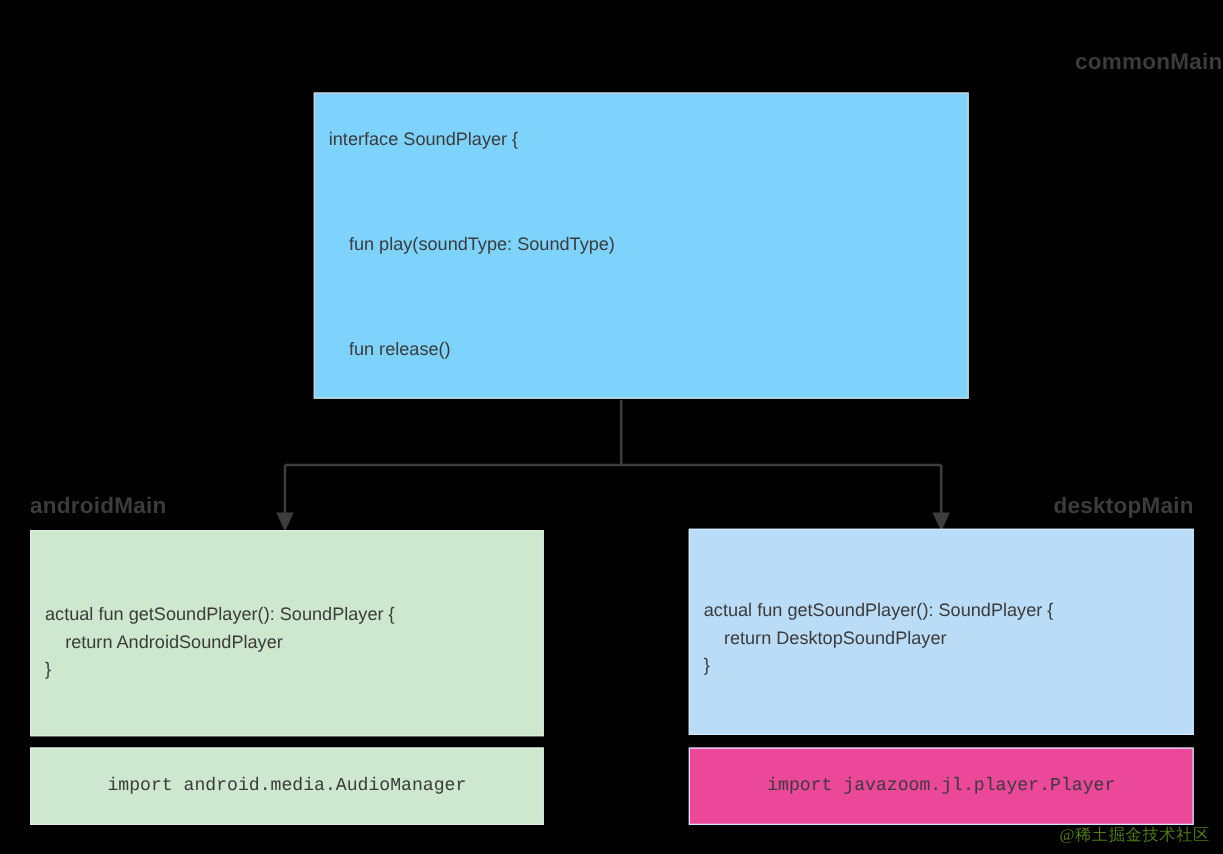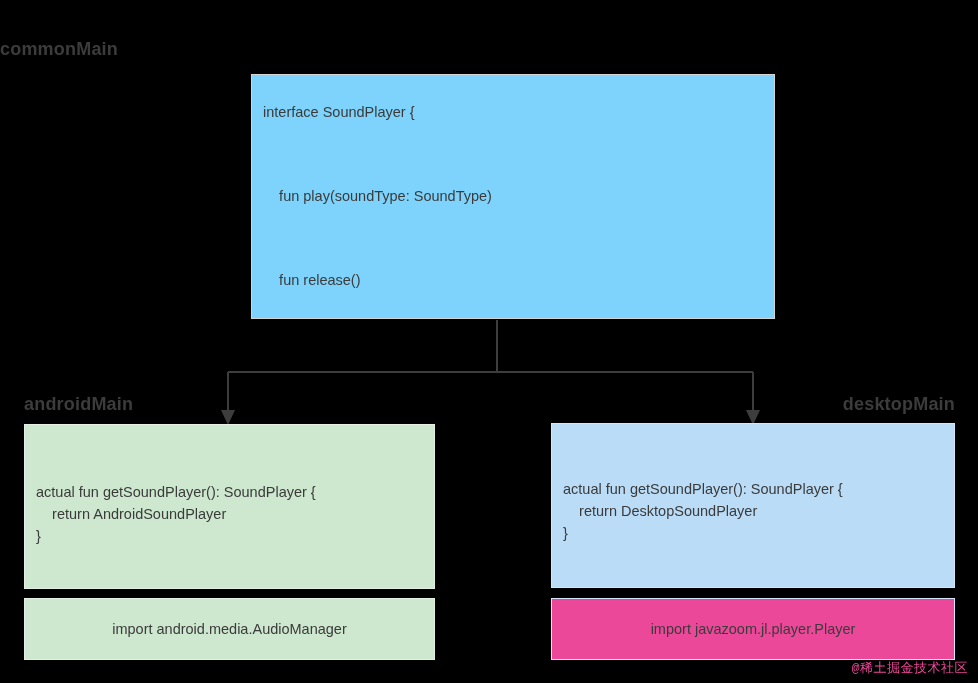--- a/index.html
+++ b/index.html
@@ -33,21 +33,21 @@
     font-size: 18px;
     letter-spacing: 0.2px;
     color: #3c3c3c;
     white-space: nowrap;
     line-height: 22px;
   }
   #label-common {
     left: 0;
     top: 38px;
     width: 978px;
-    text-align: left;
+    text-align: right;
   }
   #label-android {
     left: 24px;
     top: 393px;
   }
   #label-desktop {
     right: 23px;
     top: 393px;
     text-align: right;
     margin-left: 44px;
@@ -93,21 +93,21 @@
     height: 165px;
     background: #badcf7;
     border: 1px solid #cfe8fb;
     padding: 54px 0 0 11px;
     line-height: 22px;
   }
 
   .import-box {
     position: absolute;
     box-sizing: border-box;
-    font-family: Liberation Sans, sans-serif;
+    font-family: Liberation Mono, monospace;
     font-size: 14.5px;
     color: #3b3b3b;
     display: flex;
     align-items: center;
     justify-content: center;
     white-space: nowrap;
   }
 
   #box-android-import {
     left: 24px;
@@ -135,23 +135,23 @@
     width: 978px;
     height: 683px;
     pointer-events: none;
   }
 
   
   #watermark {
     position: absolute;
     right: 10px;
     bottom: 6px;
-    font-family: Liberation Mono, monospace;
+    font-family: Liberation Serif, serif;
     font-size: 13px;
-    color: #ec4899;
+    color: #4d7c0f;
     white-space: nowrap;
     letter-spacing: 0.5px;
   }
 </style>
 </head>
 <body>
 
 <div id="canvas">
 
   <svg id="connectors" viewBox="0 0 978 683" width="978" height="683">

